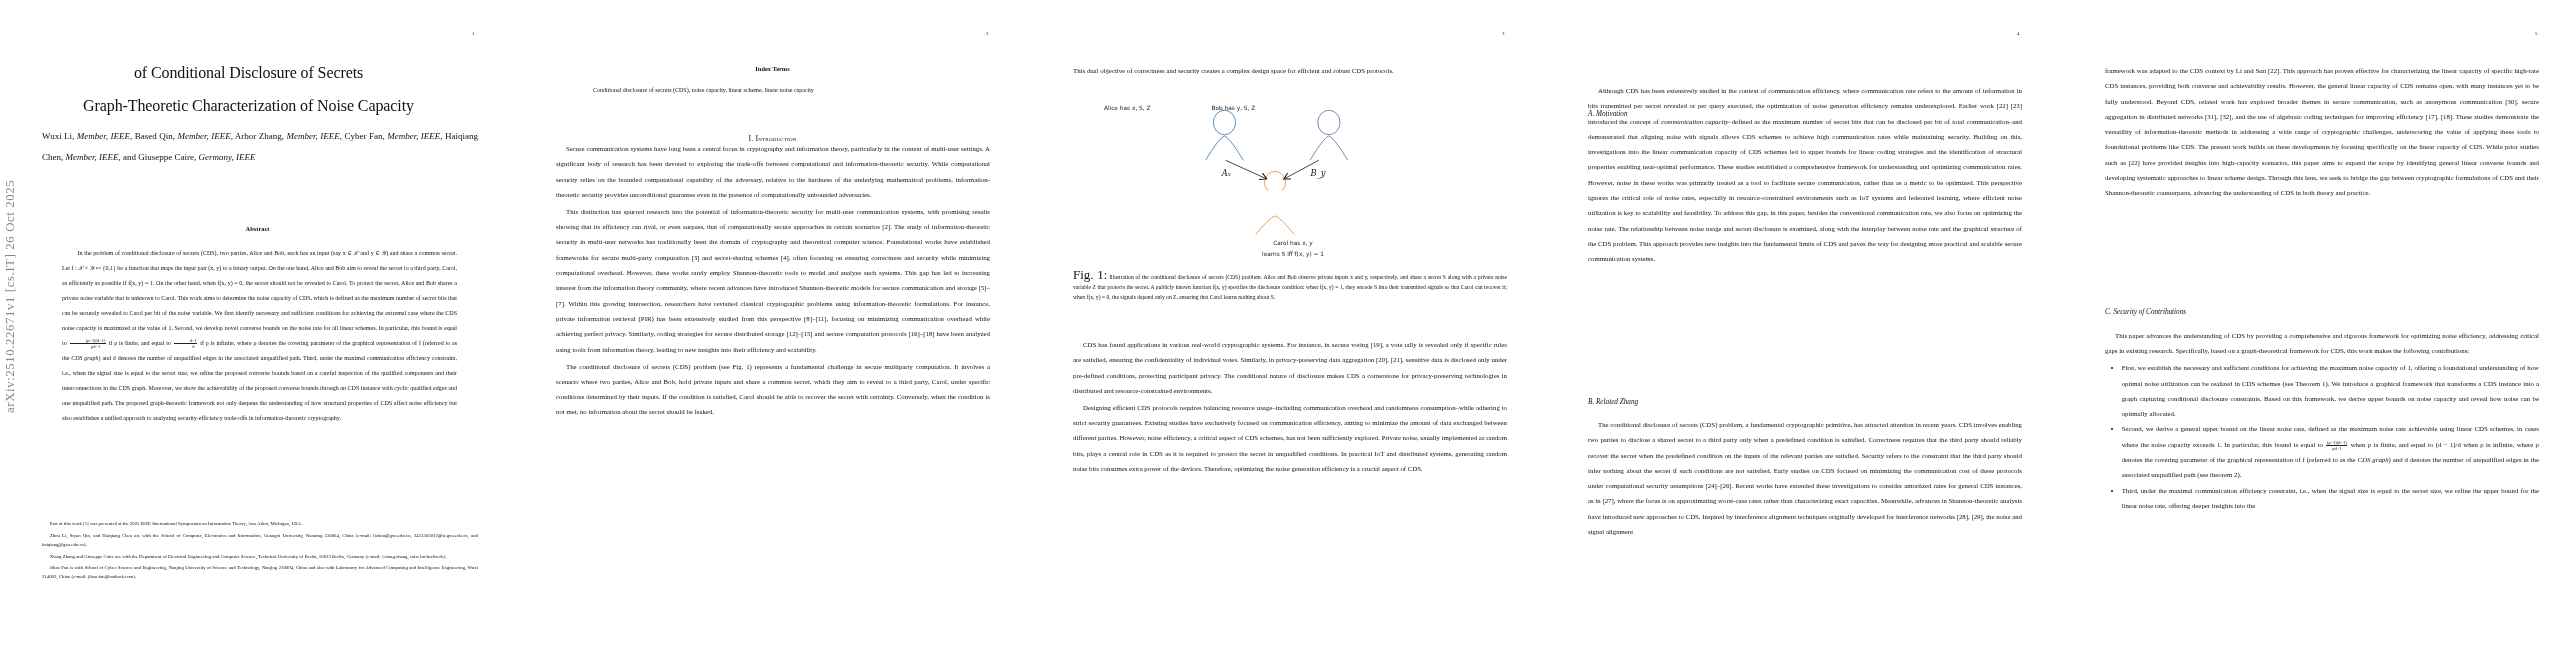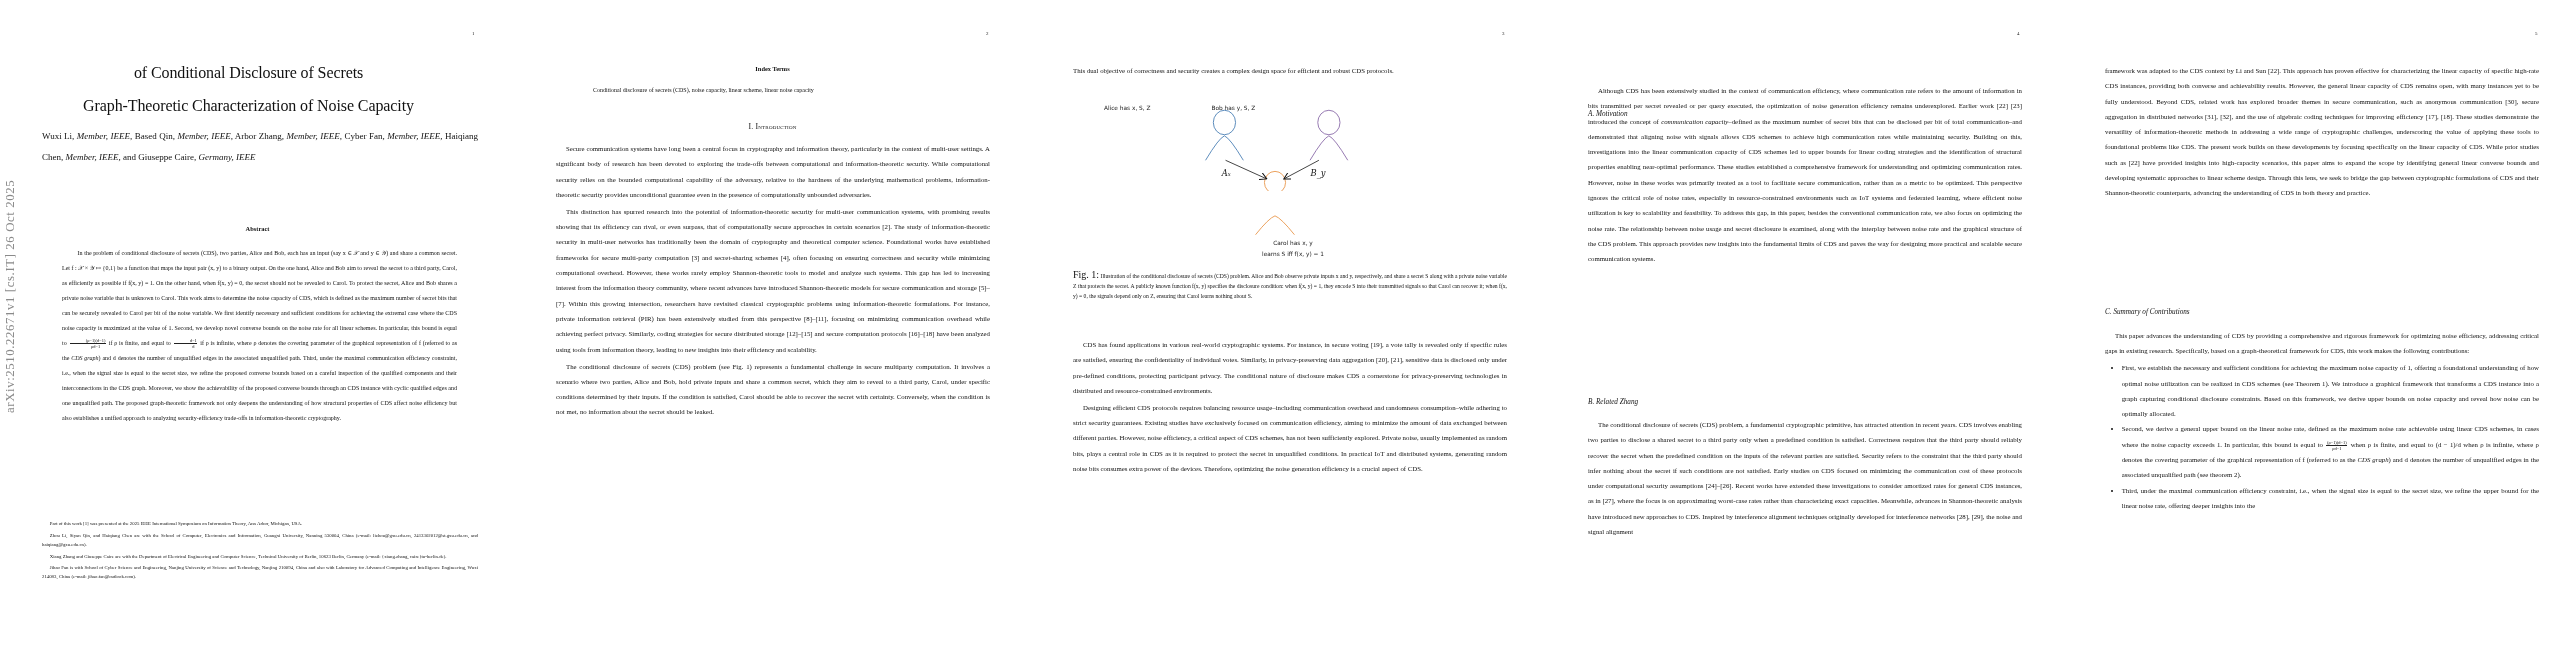--- a/index.html
+++ b/index.html
@@ -26,21 +26,21 @@
   .arxiv { position:absolute; left:-106px; top:289px; width:233px; transform:rotate(-90deg);
            font-size:12.8px; color:#8a8a8a; letter-spacing:0.6px; white-space:nowrap;
            font-family:"Liberation Serif", serif; }
   .sec-head { text-align:center; font-size:7.8px; letter-spacing:0.2px; }
   .sc { font-variant:small-caps; }
   .sub-head { font-style:italic; font-size:7.2px; }
   .frac { display:inline-block; vertical-align:middle; text-align:center; font-size:4.4px; line-height:5px; margin:0 1.1px; }
   .frac .num { display:block; border-bottom:0.6px solid #222; padding:0 0.6px; }
   .frac .den { display:block; }
   .fig-caption { font-size:5.6px; line-height:10px; text-align:justify; }
-  .fig-label { font-size:10px; }
+  .fig-label { font-size:13px; }
   .diagram-label { font-family:"DejaVu Sans", sans-serif; font-size:10.5px; fill:#222; }
   ul.contrib { margin:0; padding-left:16.7px; }
   ul.contrib li { font-size:6.8px; line-height:15.3px; text-align:justify; }
 </style>
 </head>
 <body>
 
 <div class="page" style="left:0;">
   <div class="pnum" style="left:472px;">1</div>
   <div class="arxiv">arXiv:2510.22671v1  [cs.IT]  26 Oct 2025</div>
@@ -66,21 +66,21 @@
     <p>Zhou Li, Siyan Qin, and Haiqiang Chen are with the School of Computer, Electronics and Information, Guangxi University, Nanning 530004, China (e-mail: lizhou@gxu.edu.cn, 2413302012@st.gxu.edu.cn, and haiqiang@gxu.edu.cn).</p>
     <p>Xiang Zhang and Giuseppe Caire are with the Department of Electrical Engineering and Computer Science, Technical University of Berlin, 10623 Berlin, Germany (e-mail: {xiang.zhang, caire}tu-berlin.de).</p>
     <p>Jihao Fan is with School of Cyber Science and Engineering, Nanjing University of Science and Technology, Nanjing 210094, China and also with Laboratory for Advanced Computing and Intelligence Engineering, Wuxi 214083, China (e-mail: jihao.fan@outlook.com).</p>
   </div>
 </div>
 
 <div class="page" style="left:515px;">
   <div class="pnum" style="left:471px;">2</div>
   <div style="position:absolute; top:65px; left:0; width:515px; text-align:center; font-weight:bold; font-size:6.4px;">Index Terms</div>
   <div style="position:absolute; top:87px; left:78px; font-size:6px;">Conditional disclosure of secrets (CDS), noise capacity, linear scheme, linear noise capacity</div>
-  <div class="sec-head" style="position:absolute; top:122px; left:0; width:515px;">
+  <div class="sec-head" style="position:absolute; top:134px; left:0; width:515px;">
     <span>I.</span>
     <span class="sc">Introduction</span>
   </div>
   <div class="p-body" style="top:141px; left:41px; width:434px;">
     <p class="body-text indent">Secure communication systems have long been a central focus in cryptography and information theory, particularly in the context of multi-user settings. A significant body of research has been devoted to exploring the trade-offs between computational and information-theoretic security. While computational security relies on the bounded computational capability of the adversary, relative to the hardness of the underlying mathematical problems, information-theoretic security provides unconditional guarantee even in the presence of computationally unbounded adversaries.</p>
     <p class="body-text indent" style="margin-top:1.7px;">This distinction has spurred research into the potential of information-theoretic security for multi-user communication systems, with promising results showing that its efficiency can rival, or even surpass, that of computationally secure approaches in certain scenarios [2]. The study of information-theoretic security in multi-user networks has traditionally been the domain of cryptography and theoretical computer science. Foundational works have established frameworks for secure multi-party computation [3] and secret-sharing schemes [4], often focusing on ensuring correctness and security while minimizing computational overhead. However, these works rarely employ Shannon-theoretic tools to model and analyze such systems. This gap has led to increasing interest from the information theory community, where recent advances have introduced Shannon-theoretic models for secure communication and storage [5]–[7]. Within this growing intersection, researchers have revisited classical cryptographic problems using information-theoretic formulations. For instance, private information retrieval (PIR) has been extensively studied from this perspective [8]–[11], focusing on minimizing communication overhead while achieving perfect privacy. Similarly, coding strategies for secure distributed storage [12]–[15] and secure computation protocols [16]–[18] have been analyzed using tools from information theory, leading to new insights into their efficiency and scalability.</p>
     <p class="body-text indent" style="margin-top:1.7px;">The conditional disclosure of secrets (CDS) problem (see Fig. 1) represents a fundamental challenge in secure multiparty computation. It involves a scenario where two parties, Alice and Bob, hold private inputs and share a common secret, which they aim to reveal to a third party, Carol, under specific conditions determined by their inputs. If the condition is satisfied, Carol should be able to recover the secret with certainty. Conversely, when the condition is not met, no information about the secret should be leaked.</p>
   </div>
 </div>
 
@@ -158,21 +158,21 @@
   <div class="p-body" style="top:417px; left:42px; width:434px;">
     <p class="body-text indent">The conditional disclosure of secrets (CDS) problem, a fundamental cryptographic primitive, has attracted attention in recent years. CDS involves enabling two parties to disclose a shared secret to a third party only when a predefined condition is satisfied. Correctness requires that the third party should reliably recover the secret when the predefined condition on the inputs of the relevant parties are satisfied. Security refers to the constraint that the third party should infer nothing about the secret if such conditions are not satisfied. Early studies on CDS focused on minimizing the communication cost of these protocols under computational security assumptions [24]–[26]. Recent works have extended these investigations to consider amortized rates for general CDS instances, as in [27], where the focus is on approximating worst-case rates rather than characterizing exact capacities. Meanwhile, advances in Shannon-theoretic analysis have introduced new approaches to CDS. Inspired by interference alignment techniques originally developed for interference networks [28], [29], the noise and signal alignment</p>
   </div>
 </div>
 
 <div class="page" style="left:2061px;">
   <div class="pnum" style="left:474px;">5</div>
   <div class="p-body" style="top:63px; left:44px; width:434px;">
     <p class="body-text">framework was adapted to the CDS context by Li and Sun [22]. This approach has proven effective for characterizing the linear capacity of specific high-rate CDS instances, providing both converse and achievability results. However, the general linear capacity of CDS remains open, with many instances yet to be fully understood. Beyond CDS, related work has explored broader themes in secure communication, such as anonymous communication [30], secure aggregation in distributed networks [31], [32], and the use of algebraic coding techniques for improving efficiency [17], [18]. These studies demonstrate the versatility of information-theoretic methods in addressing a wide range of cryptographic challenges, underscoring the value of applying these tools to foundational problems like CDS. The present work builds on these developments by focusing specifically on the linear capacity of CDS. While prior studies such as [22] have provided insights into high-capacity scenarios, this paper aims to expand the scope by identifying general linear converse bounds and developing systematic approaches to linear scheme design. Through this lens, we seek to bridge the gap between cryptographic formulations of CDS and their Shannon-theoretic counterparts, advancing the understanding of CDS in both theory and practice.</p>
   </div>
-  <div class="sub-head" style="position:absolute; top:308px; left:44px;">C. Summary of Contributions</div>
+  <div class="sub-head" style="position:absolute; top:308px; left:44px;">C. Security of Contributions</div>
   <div class="p-body" style="top:328px; left:44px; width:434px;">
     <p class="body-text indent">This paper advances the understanding of CDS by providing a comprehensive and rigorous framework for optimizing noise efficiency, addressing critical gaps in existing research. Specifically, based on a graph-theoretical framework for CDS, this work makes the following contributions:</p>
     <ul class="contrib" style="margin-top:1.7px;">
       <li>First, we establish the necessary and sufficient conditions for achieving the maximum noise capacity of 1, offering a foundational understanding of how optimal noise utilization can be realized in CDS schemes (see Theorem 1). We introduce a graphical framework that transforms a CDS instance into a graph capturing conditional disclosure constraints. Based on this framework, we derive upper bounds on noise capacity and reveal how noise can be optimally allocated.</li>
       <li>
         <span>Second, we derive a general upper bound on the linear noise rate, defined as the maximum noise rate achievable using linear CDS schemes, in cases where the noise capacity exceeds 1. In particular, this bound is equal to </span><span class="frac"><span class="num">(ρ−1)(d−1)</span><span class="den">ρd−1</span></span><span> when ρ is finite, and equal to (d − 1)/d when ρ is infinite, where ρ denotes the covering parameter of the graphical representation of f (referred to as the </span><i>CDS graph</i><span>) and d denotes the number of unqualified edges in the associated unqualified path (see theorem 2).</span>
       </li>
       <li>Third, under the maximal communication efficiency constraint, i.e., when the signal size is equal to the secret size, we refine the upper bound for the linear noise rate, offering deeper insights into the</li>
     </ul>
   </div>

